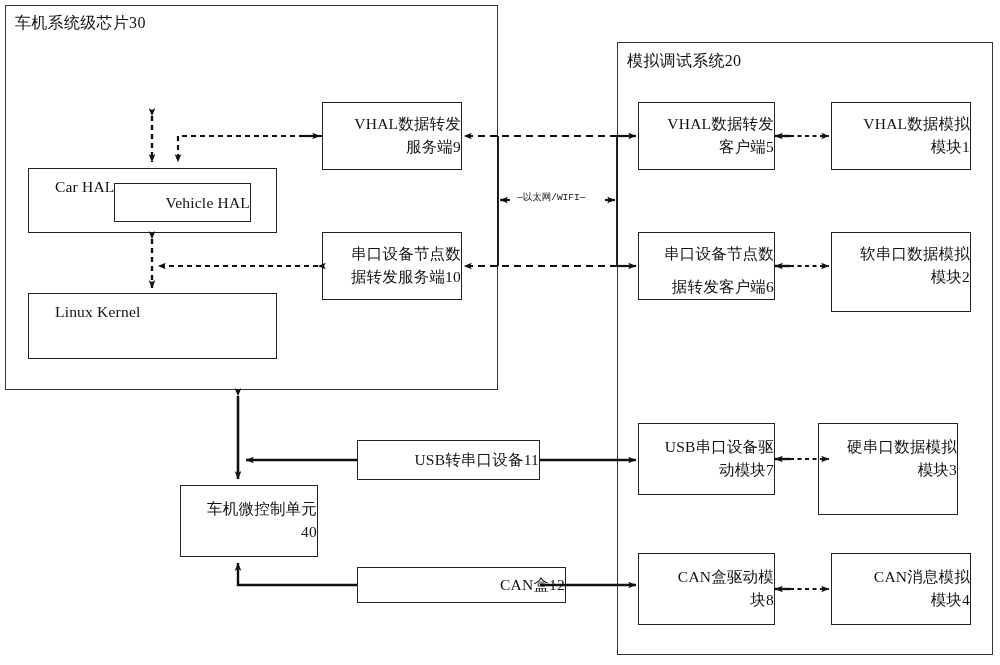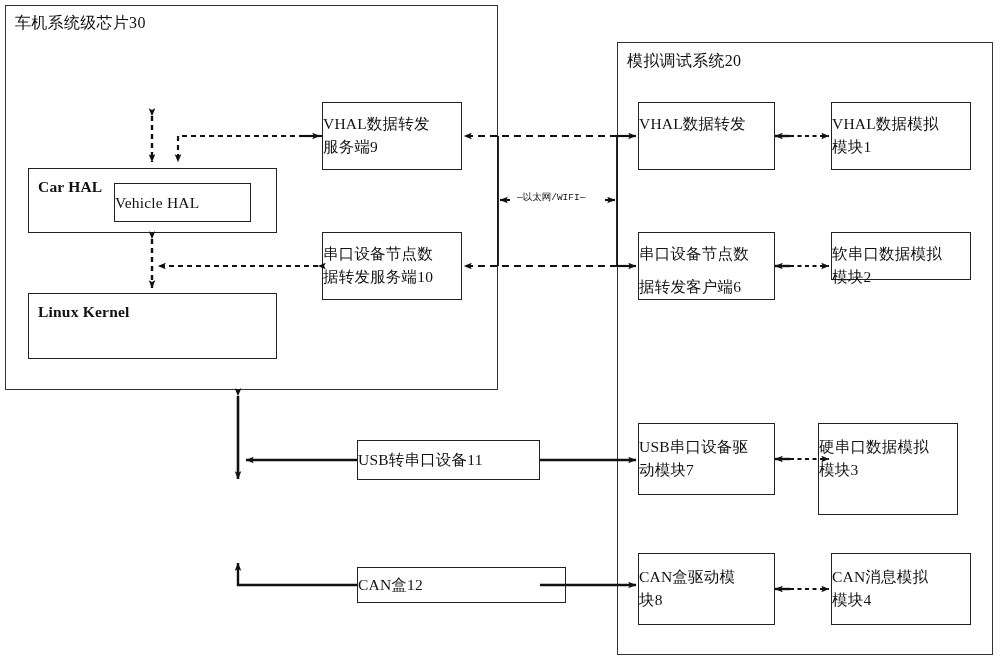--- a/index.html
+++ b/index.html
@@ -32,36 +32,35 @@
     position: absolute;
     font-size: 16px;
     color: #111111;
     white-space: nowrap;
     letter-spacing: 0.3px;
   }
   .lbl {
     position: absolute;
     left: 0;
     right: 0;
-    text-align: left;
+    text-align: right;
     font-size: 15.5px;
     line-height: 1.28;
     color: #111111;
     letter-spacing: 0.2px;
   }
   .lbl.mid {
     top: 50%;
     transform: translateY(-50%);
   }
   .lbl.tl {
     text-align: left;
-    left: 9px;
+    left: 26px;
     right: auto;
     top: 10px;
-    font-weight: bold;
   }
   .lbl.tl2 {
     text-align: left;
     left: 9px;
     right: auto;
     top: 8px;
   }
   svg.wires {
     position: absolute;
     left: 0;
@@ -108,33 +107,34 @@
     <div class="lbl" style="top:34px;">服务端9</div>
   </div>
 
   <div class="box" style="left:322px; top:232px; width:140px; height:68px;">
     <div class="lbl" style="top:11px;">串口设备节点数</div>
     <div class="lbl" style="top:34px;">据转发服务端10</div>
   </div>
 
   <div class="box" style="left:638px; top:102px; width:137px; height:68px;">
     <div class="lbl" style="top:11px;">VHAL数据转发</div>
+    <div class="lbl" style="top:34px;">客户端5</div>
   </div>
 
   <div class="box" style="left:831px; top:102px; width:140px; height:68px;">
     <div class="lbl" style="top:11px;">VHAL数据模拟</div>
     <div class="lbl" style="top:34px;">模块1</div>
   </div>
 
   <div class="box" style="left:638px; top:232px; width:137px; height:68px;">
     <div class="lbl" style="top:11px;">串口设备节点数</div>
     <div class="lbl" style="top:44px;">据转发客户端6</div>
   </div>
 
-  <div class="box" style="left:831px; top:232px; width:140px; height:48px;padding-left:43px;">
+  <div class="box" style="left:831px; top:232px; width:140px; height:80px;padding-left:43px;">
     <div class="lbl" style="top:11px;">软串口数据模拟</div>
     <div class="lbl" style="top:34px;">模块2</div>
   </div>
 
   <div class="box" style="left:638px; top:423px; width:137px; height:72px;">
     <div class="lbl" style="top:13px;">USB串口设备驱</div>
     <div class="lbl" style="top:36px;">动模块7</div>
   </div>
 
   <div class="box" style="left:818px; top:423px; width:140px; height:92px;">
@@ -145,20 +145,24 @@
   <div class="box" style="left:638px; top:553px; width:137px; height:72px;">
     <div class="lbl" style="top:13px;">CAN盒驱动模</div>
     <div class="lbl" style="top:36px;">块8</div>
   </div>
 
   <div class="box" style="left:831px; top:553px; width:140px; height:72px;">
     <div class="lbl" style="top:13px;">CAN消息模拟</div>
     <div class="lbl" style="top:36px;">模块4</div>
   </div>
 
+  <div class="box" style="left:180px; top:485px; width:138px; height:72px;">
+    <div class="lbl" style="top:13px;">车机微控制单元</div>
+    <div class="lbl" style="top:36px;">40</div>
+  </div>
 
   <div class="box" style="left:357px; top:440px; width:183px; height:40px;">
     <div class="lbl mid">USB转串口设备11</div>
   </div>
 
   <div class="box" style="left:357px; top:567px; width:209px; height:36px;">
     <div class="lbl mid">CAN盒12</div>
   </div>
 
   <div class="netlabel" style="left:516px; top:191px;">─以太网/WIFI─</div>

